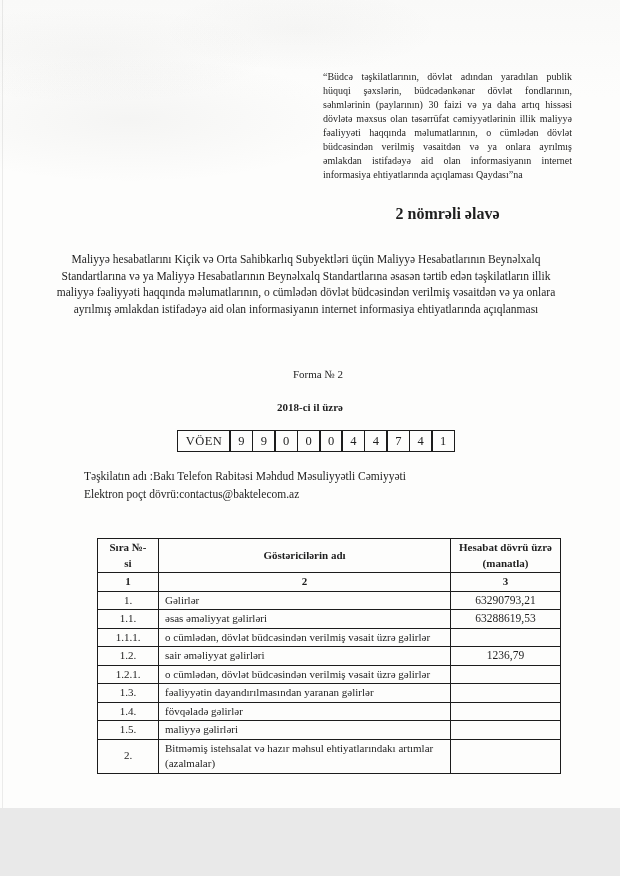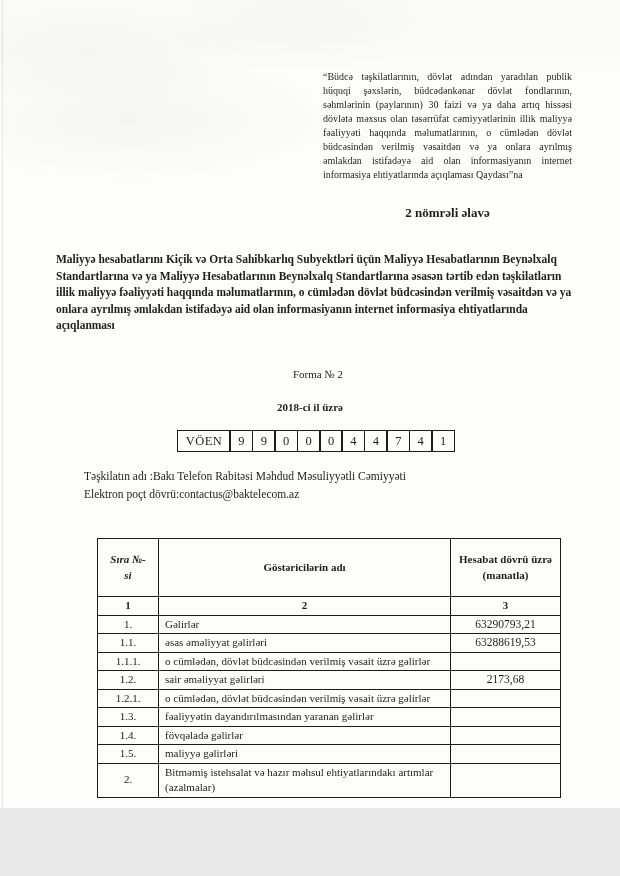--- a/index.html
+++ b/index.html
@@ -26,25 +26,25 @@
     background: rgba(0,0,0,0.07);
   }
 
   .quote {
     position: absolute; left: 323px; top: 60px; width: 249px;
     font-size: 10px; line-height: 14px;
     text-align: justify;
   }
   .appendix {
     position: absolute; left: 323px; top: 205px; width: 249px;
-    text-align: center; font-weight: bold; font-size: 13px;
+    text-align: center; font-weight: bold; font-size: 16px;
   }
   .title {
-    position: absolute; left: 56px; top: 251px; width: 520px;
-    text-align: left; font-weight: bold;
+    position: absolute; left: 46px; top: 251px; width: 520px;
+    text-align: center; font-weight: normal;
     font-size: 11.5px; line-height: 16.5px;
   }
   .form-label {
     position: absolute; left: 0; top: 368px; width: 620px;
     text-align: center; font-weight: normal; font-size: 11px; margin-left: 8px;
   }
   .year-label {
     position: absolute; left: 0; top: 401px; width: 620px;
     text-align: center; font-weight: bold; font-size: 11px;
   }
@@ -80,21 +80,21 @@
     border: 1.4px solid #1c1c1c;
     padding: 1px 6px;
     line-height: 15.5px;
     vertical-align: middle;
     font-weight: normal;
   }
   col.c-no { width: 61px; }
   col.c-name { width: 292px; }
   col.c-val { width: 110px; }
   tr.hdr th { font-weight: bold; text-align: center; height: 31px; }
-  tr.hdr .force-wrap { display: block; width: 40px; margin: 12px auto; font-style: italic; }
+  tr.hdr .force-wrap { display: block; width: 40px; margin: 0 auto; }
   tr.colnums td { font-weight: bold; text-align: center; height: 14px; }
   td.cell-no { text-align: center; height: 14px; }
   td.cell-name { text-align: left; }
   td.cell-value { text-align: center; font-size: 11.5px; margin-left: 22px; }
 </style>
 </head>
 <body>
 
 <div class="page">
 
@@ -163,21 +163,21 @@
 
   <tr>
     <td class="cell-no">1.1.1.</td>
     <td class="cell-name">o cümlədən, dövlət büdcəsindən verilmiş vəsait üzrə gəlirlər</td>
     <td class="cell-value"></td>
   </tr>
 
   <tr>
     <td class="cell-no">1.2.</td>
     <td class="cell-name">sair əməliyyat gəlirləri</td>
-    <td class="cell-value">2173,68</td>
+    <td class="cell-value">1236,79</td>
   </tr>
 
   <tr>
     <td class="cell-no">1.2.1.</td>
     <td class="cell-name">o cümlədən, dövlət büdcəsindən verilmiş vəsait üzrə gəlirlər</td>
     <td class="cell-value"></td>
   </tr>
 
   <tr>
     <td class="cell-no">1.3.</td>

